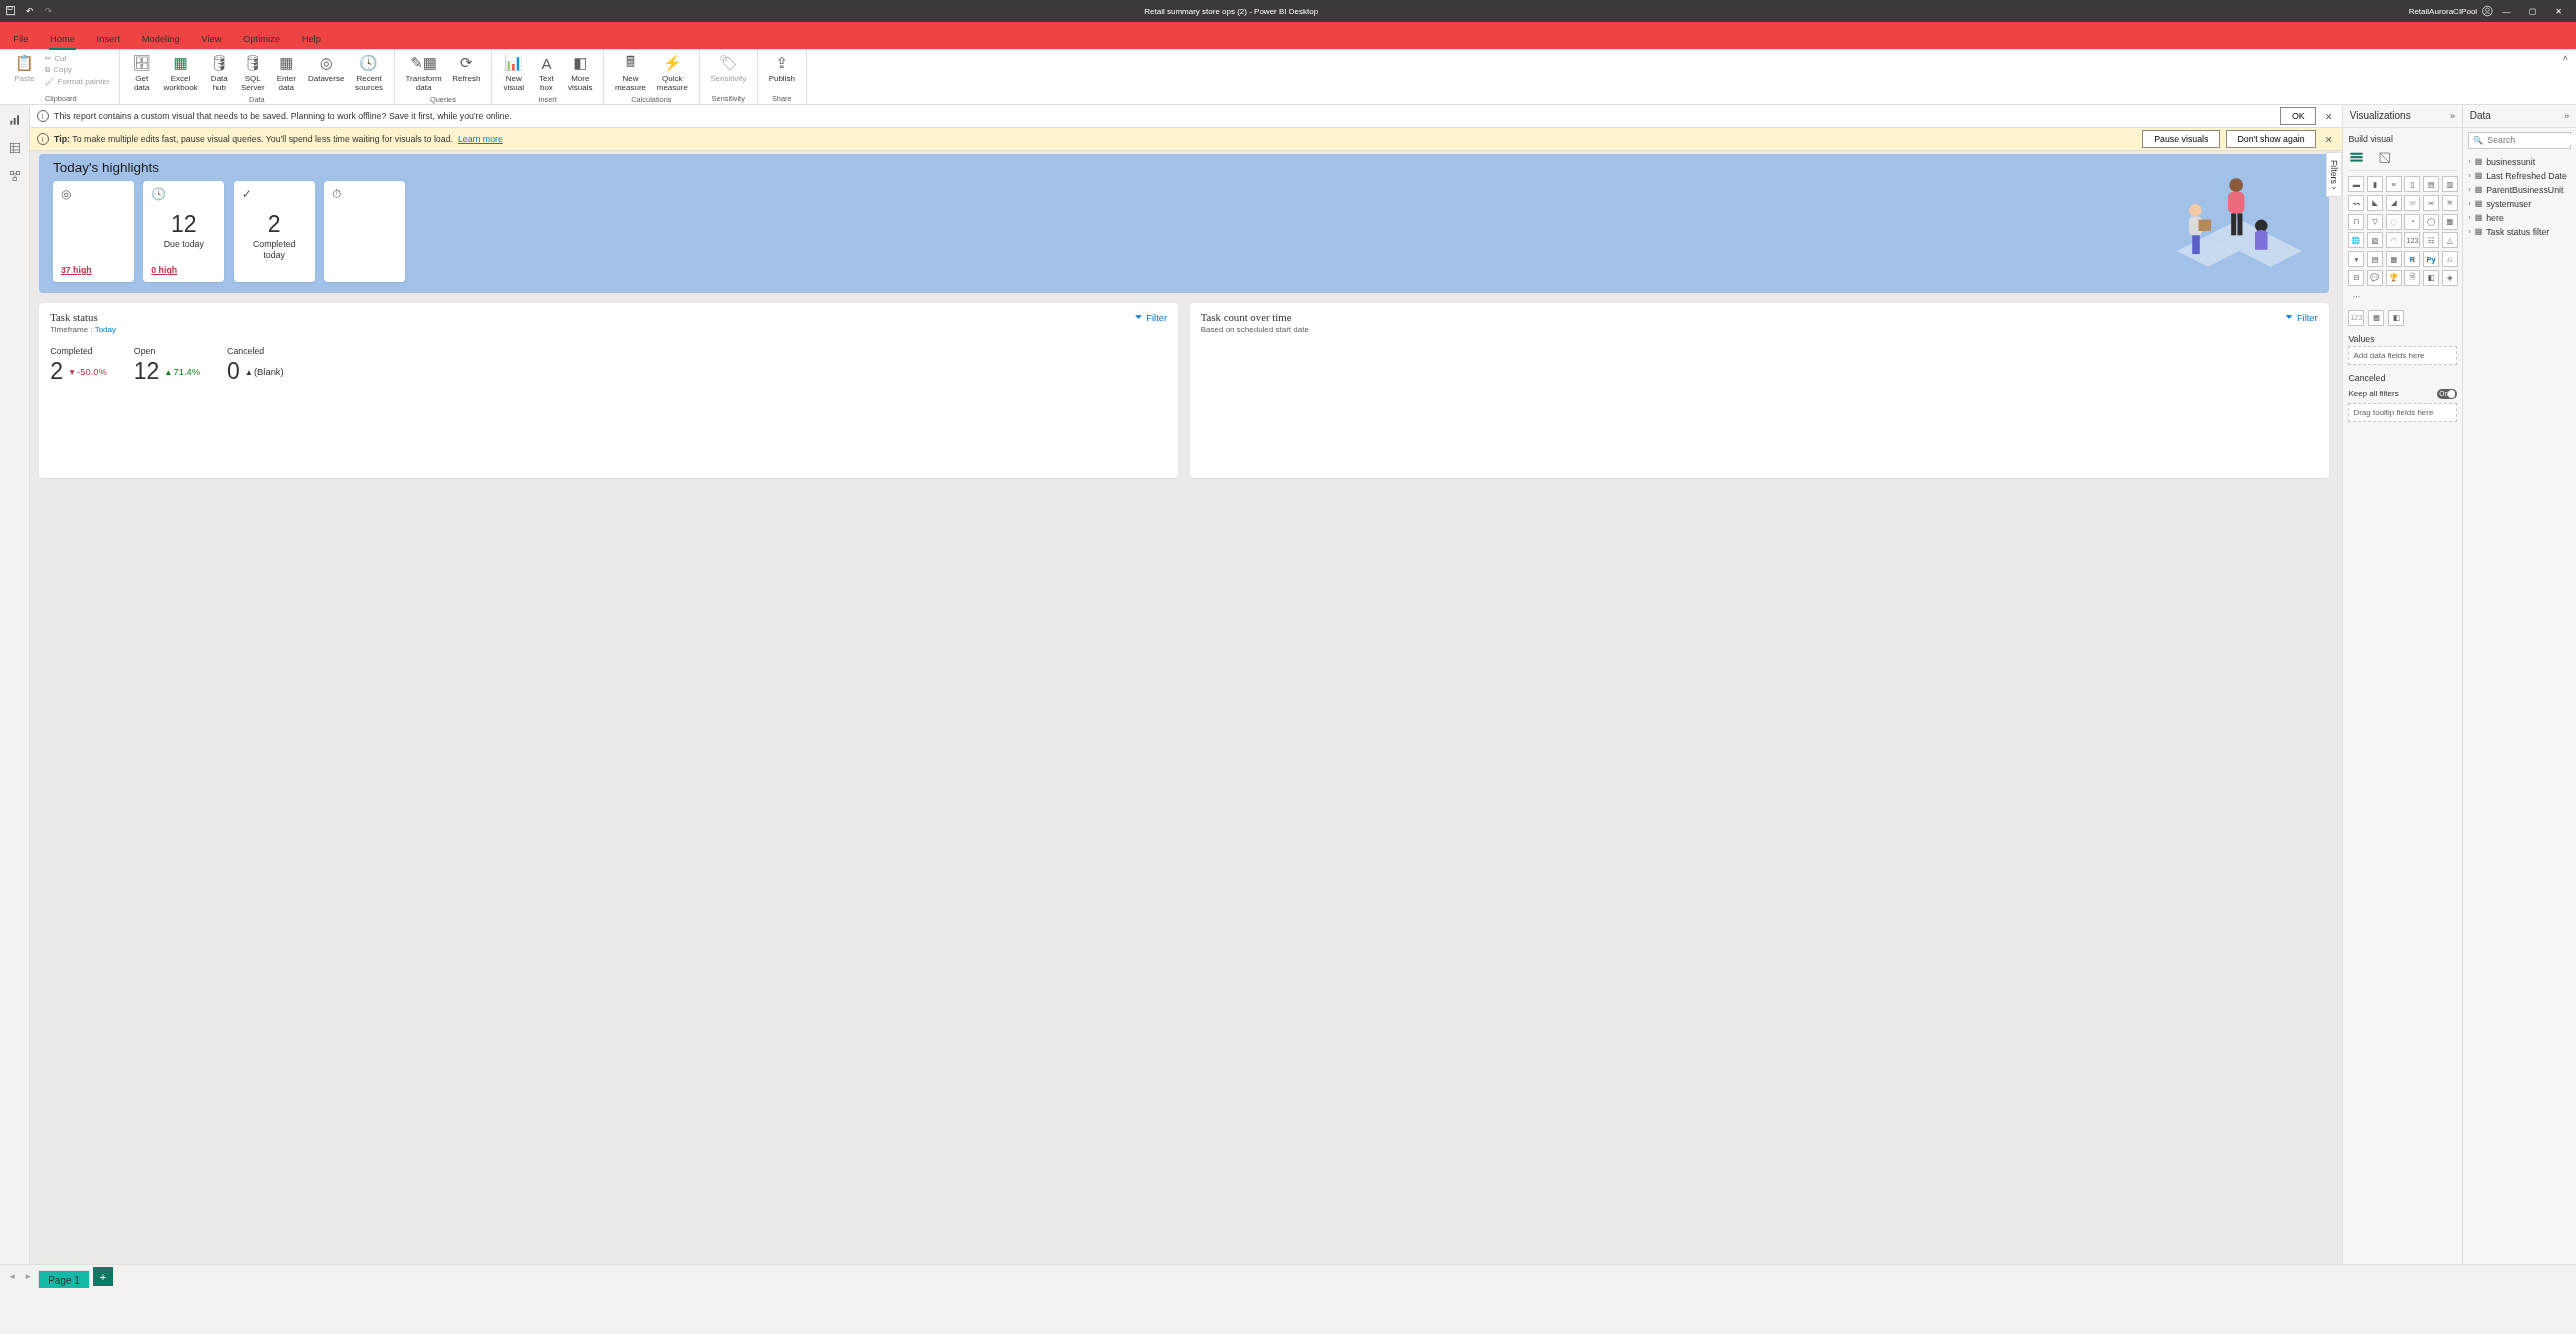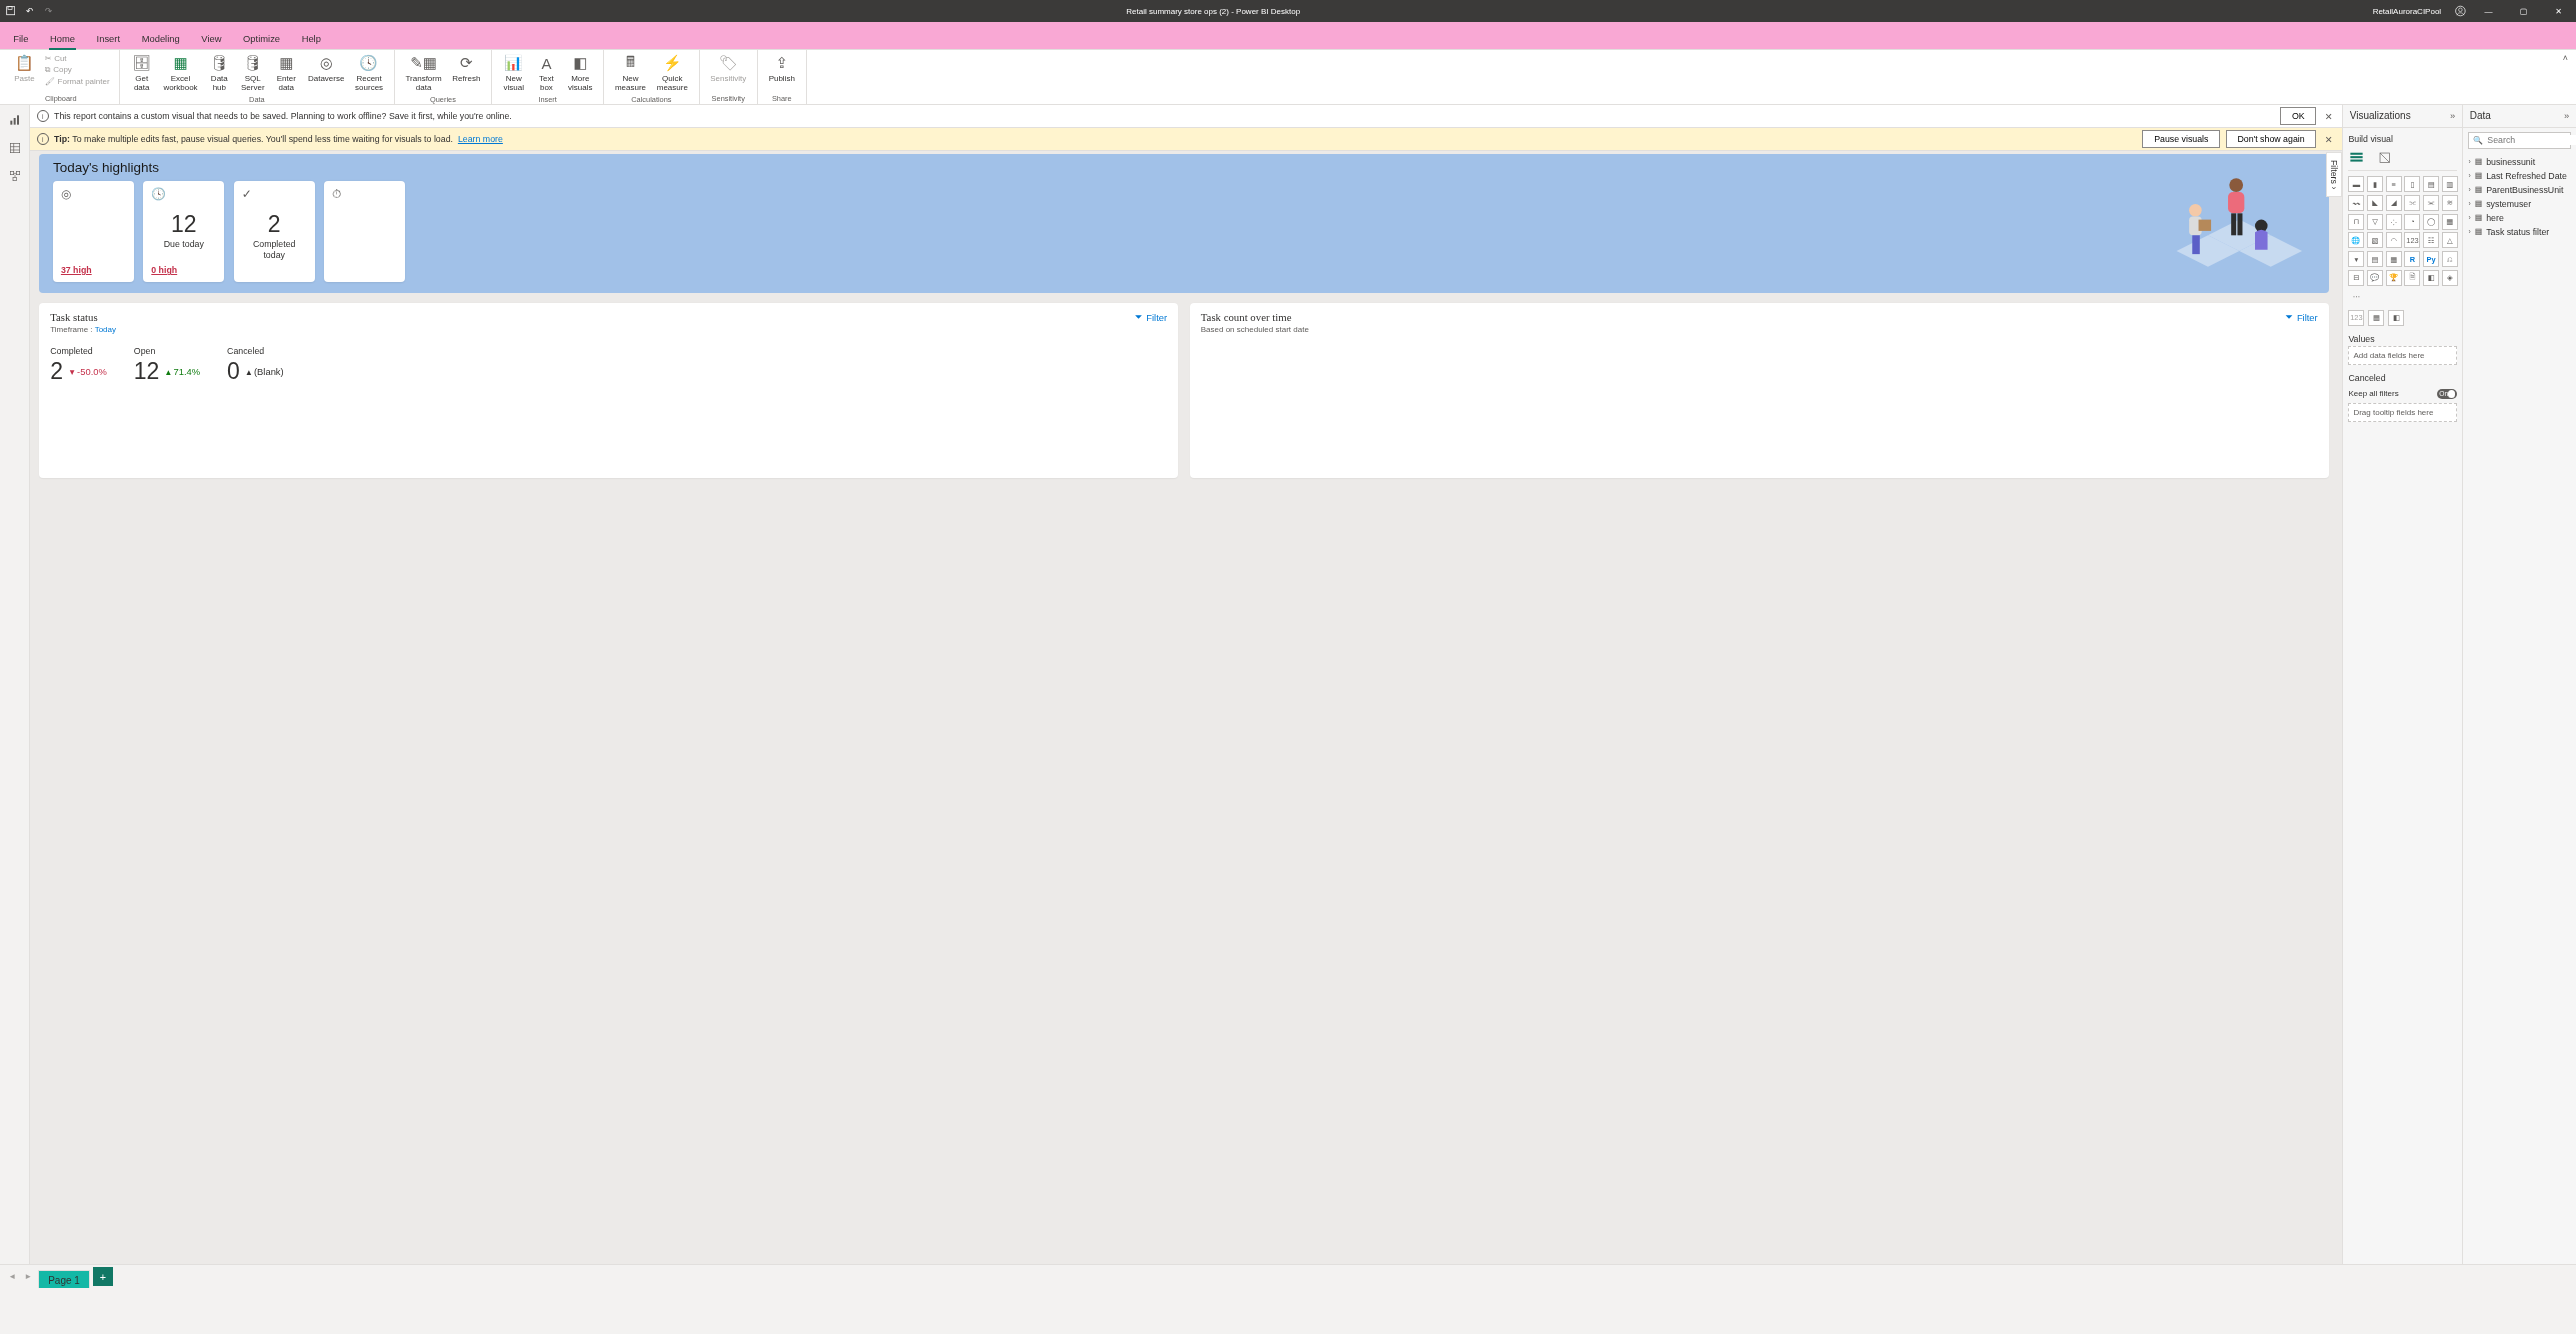--- a/index.html
+++ b/index.html
@@ -3,26 +3,26 @@
 <meta charset="utf-8">
 <style>
 * { margin:0; padding:0; box-sizing:border-box; font-family:"Segoe UI",Arial,sans-serif; }
 body { background:#f3f2f1; font-size:8.8px; color:#323130; overflow:hidden; }
 
 
 .titlebar { height:22px; background:#3b3a39; color:#fff; display:flex; align-items:center; padding:0 5.4px; }
 .titlebar .tb-left { display:flex; align-items:center; gap:8px; }
 .titlebar .tb-icon { width:10.8px; height:10.8px; display:inline-flex; align-items:center; justify-content:center; font-size:8.8px; color:#fff; }
 .titlebar .tb-title { flex:1; text-align:center; font-size:8px; color:#fff; }
-.titlebar .tb-right { display:flex; align-items:center; gap:11px; }
+.titlebar .tb-right { display:flex; align-items:center; gap:2px; }
 .titlebar .tb-user { font-size:8px; color:#fff; margin-right:2.7px; }
 .titlebar .tb-winbtn { width:24px; height:22px; display:inline-flex; align-items:center; justify-content:center; font-size:8px; color:#fff; }
 
 
-.menutabs { height:28px; background:#f9a8d4; display:flex; align-items:flex-end; padding:0 12px; border-bottom:0.7px solid #e1dfdd; gap:19px; }
+.menutabs { height:28px; background:#ef4444; display:flex; align-items:flex-end; padding:0 12px; border-bottom:0.7px solid #e1dfdd; gap:19px; }
 .menutabs .tab { padding:6.7px 1.3px 5.4px; font-size:9.4px; color:#323130; position:relative; }
 .menutabs .tab.active { color:#323130; }
 .menutabs .tab.active::after { content:""; position:absolute; left:0; right:0; bottom:-0.7px; height:2px; background:#117865; }
 
 
 .ribbon { height:55px; background:#fff; display:flex; align-items:stretch; padding:0 2.7px; border-bottom:0.7px solid #e1dfdd; }
 .ribgroup { display:flex; flex-direction:column; align-items:center; padding:2.7px 6.7px 1.3px; border-right:0.7px solid #e1dfdd; }
 .ribgroup:last-child { border-right:none; }
 .ribgroup .riblabel { font-size:7.4px; color:#605e5c; margin-top:auto; padding-top:1.3px; }
 .ribgroup .ribrow { display:flex; align-items:flex-start; gap:2.7px; flex:1; }

